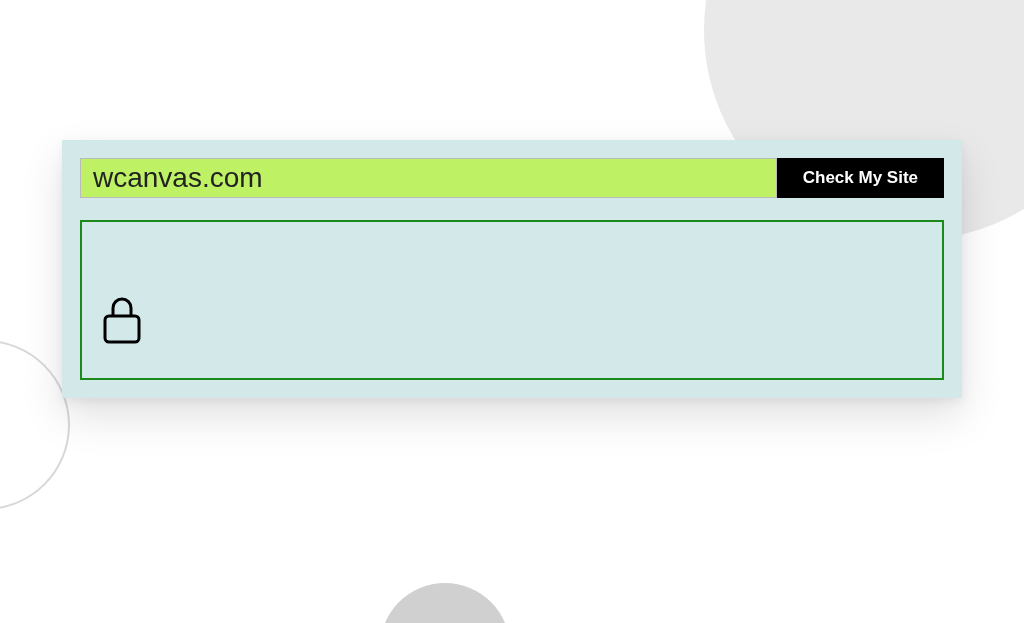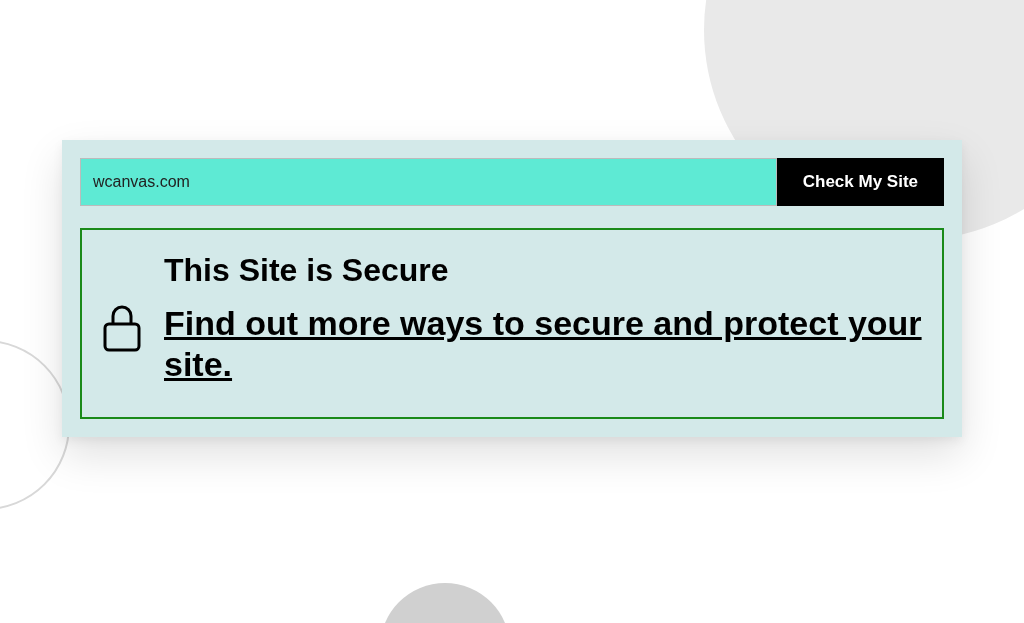--- a/index.html
+++ b/index.html
@@ -62,24 +62,24 @@
     }
 
     .input-row {
       display: flex;
       width: 100%;
       margin-bottom: 22px;
     }
 
     .site-input {
       flex: 1;
-      font-size: 16px;
-      padding: 14px 12px;
+      font-size: 28px;
+      padding: 3px 12px;
       border: 1px solid #bbb;
-      background: #5eead4;
+      background: #bef264;
       color: #222;
       outline: none;
     }
 
     .check-button {
       background: #000000;
       color: #ffffff;
       border: none;
       font-size: 17px;
       font-weight: bold;
@@ -143,19 +143,15 @@
     <button class="check-button">Check My Site</button>
   </div>
 
   <div class="result-box">
     <div class="lock-wrap">
       <svg class="lock-icon" viewBox="0 0 44 52" fill="none" stroke="#000" stroke-width="3">
         <rect x="5" y="22" width="34" height="26" rx="4" ry="4"></rect>
         <path d="M13 22 V14 a9 9 0 0 1 18 0 V22"></path>
       </svg>
     </div>
-    <div class="result-text">
-      <div class="result-heading">This Site is Secure</div>
-      <a class="result-link">Find out more ways to secure and protect your site.</a>
-    </div>
   </div>
 
 </div>
 
 </body></html>

